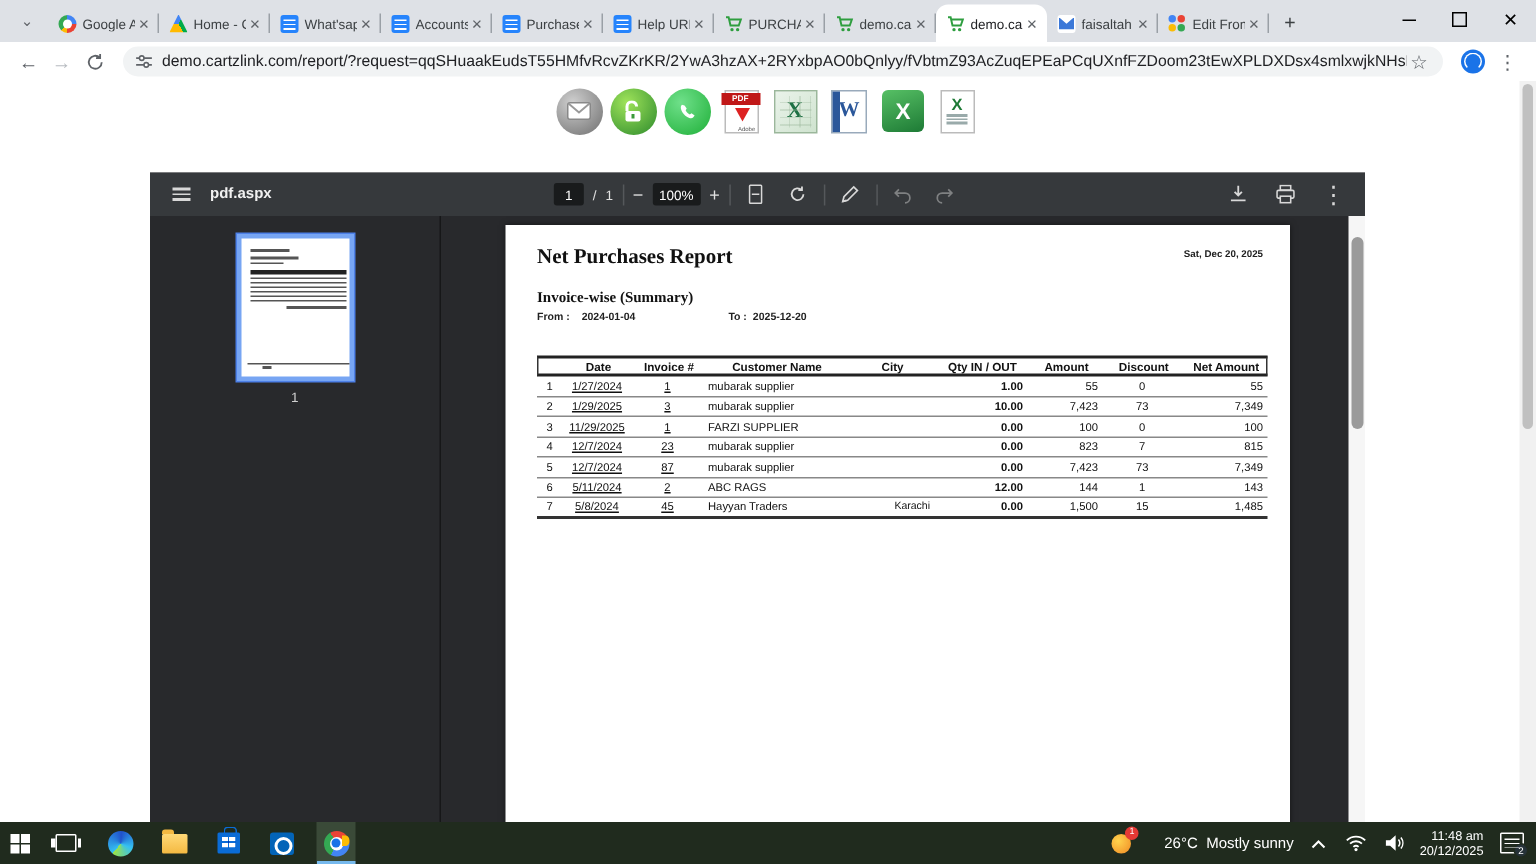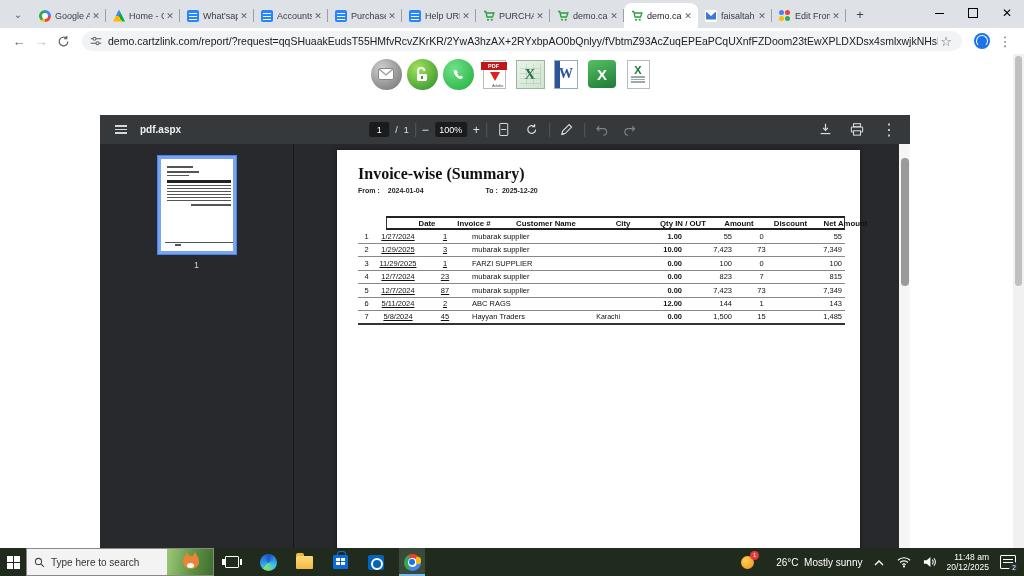--- a/index.html
+++ b/index.html
@@ -96,30 +96,30 @@
   .pdf-scrollbar{position:absolute;right:0;top:0;width:11px;bottom:0;background:#f6f6f6;}
   .pdf-scroll-thumb{position:absolute;left:1.5px;top:14px;width:8px;height:128px;background:#9a9a9a;border-radius:4px;}
   .page-scrollbar{position:absolute;right:0;top:0;width:11px;height:494px;background:#f1f1f1;}
   .page-scroll-thumb{position:absolute;left:2px;top:2px;width:7px;height:230px;background:#c0c0c0;border-radius:4px;}
 
   
   .report-page{position:absolute;left:42px;top:6px;width:523px;height:700px;background:#fff;box-shadow:0 0 4px rgba(0,0,0,.5);padding:14px 20px 0 21px;}
   .rp-head{position:relative;}
   .rp-title{font-family:"Liberation Serif",serif;font-size:14px;font-weight:bold;color:#111;}
   .rp-date{position:absolute;right:-2px;top:2px;font-size:6.5px;color:#222;font-weight:bold;}
-  .rp-sub{font-family:"Liberation Serif",serif;font-size:16px;font-weight:bold;color:#111;margin-top:1px;}
+  .rp-sub{font-family:"Liberation Serif",serif;font-size:10px;font-weight:bold;color:#111;margin-top:13px;}
   .rp-range{display:flex;font-size:7px;color:#222;margin-top:4px;}
   .rp-range b{font-weight:bold;}
   .rp-from-val{margin-left:8px;font-weight:bold;}
   .rp-to{margin-left:62px;}
   .rp-to-val{margin-left:4px;font-weight:bold;}
 
   .rtable{margin-top:22px;width:487px;font-size:7.5px;color:#111;}
   .tr{display:grid;grid-template-columns:17px 46px 48px 96px 58px 62px 50px 53px 57px;align-items:center;}
-  .thead{border-top:2px solid #222;border-bottom:2px solid #222;border-left:1.5px solid #333;border-right:1.5px solid #333;height:14px;margin-left:28px;}
+  .thead{border-top:2px solid #222;border-bottom:2px solid #222;border-left:1.5px solid #333;border-right:1.5px solid #333;height:14px;}
   .th{font-weight:bold;text-align:center;font-size:7.8px;white-space:nowrap;}
   .tbody .tr{height:13.5px;border-bottom:1px solid #888;}
   .tbody .tr:last-child{border-bottom:2px solid #333;}
   .td{padding:0 3px;white-space:nowrap;}
   .td.c0{text-align:center;}
   .td.c1,.td.c2{text-align:center;text-decoration:underline;}
   .td.c3{text-align:left;}
   .td.c4{text-align:right;font-size:7px;}
   .td.c5{text-align:right;font-weight:bold;}
   .td.c6{text-align:right;}
@@ -440,20 +440,24 @@
               <div class="tp-line" style="left:30px;top:45px;width:40px;height:2px;"></div>
               <div class="tp-line" style="left:4px;bottom:8px;width:70px;height:1px;"></div>
               <div class="tp-line" style="left:14px;bottom:5px;width:6px;height:2px;"></div>
             </div>
             <div class="thumb-label">1</div>
           </div>
         </div>
 
         <div class="pdf-content">
           <div class="report-page">
+            <div class="rp-head">
+              <div class="rp-title">Net Purchases Report</div>
+              <div class="rp-date">Sat, Dec 20, 2025</div>
+            </div>
             <div class="rp-sub">Invoice-wise  (Summary)</div>
             <div class="rp-range">
               <b>From :</b>
               <span class="rp-from-val">2024-01-04</span>
               <b class="rp-to">To :</b>
               <span class="rp-to-val">2025-12-20</span>
             </div>
 
             <div class="rtable">
               <div class="tr thead" id="thead">
@@ -563,31 +567,20 @@
 
   <div class="taskbar">
     <div class="tb-start">
         <div class="winlogo">
           <i></i>
           <i></i>
           <i></i>
           <i></i>
         </div>
       </div>
-    <div class="tb-search">
-      <svg width="11" height="11" viewBox="0 0 16 16" style="margin-left:7px;">
-          <circle cx="6.5" cy="6.5" r="4.5" fill="none" stroke="#444" stroke-width="1.5"></circle>
-          <line x1="10" y1="10" x2="14.5" y2="14.5" stroke="#444" stroke-width="1.5"></line>
-        </svg>
-      <div class="tb-search-text">Type here to search</div>
-      <div class="fox-art">
-          <div class="fox-head"></div>
-          <div class="fox-snout"></div>
-        </div>
-    </div>
     <div class="tb-app">
         <div class="taskview"></div>
       </div>
     <div class="tb-app">
         <div class="edge-ic"></div>
       </div>
     <div class="tb-app">
         <div class="folder-ic"></div>
       </div>
     <div class="tb-app">

